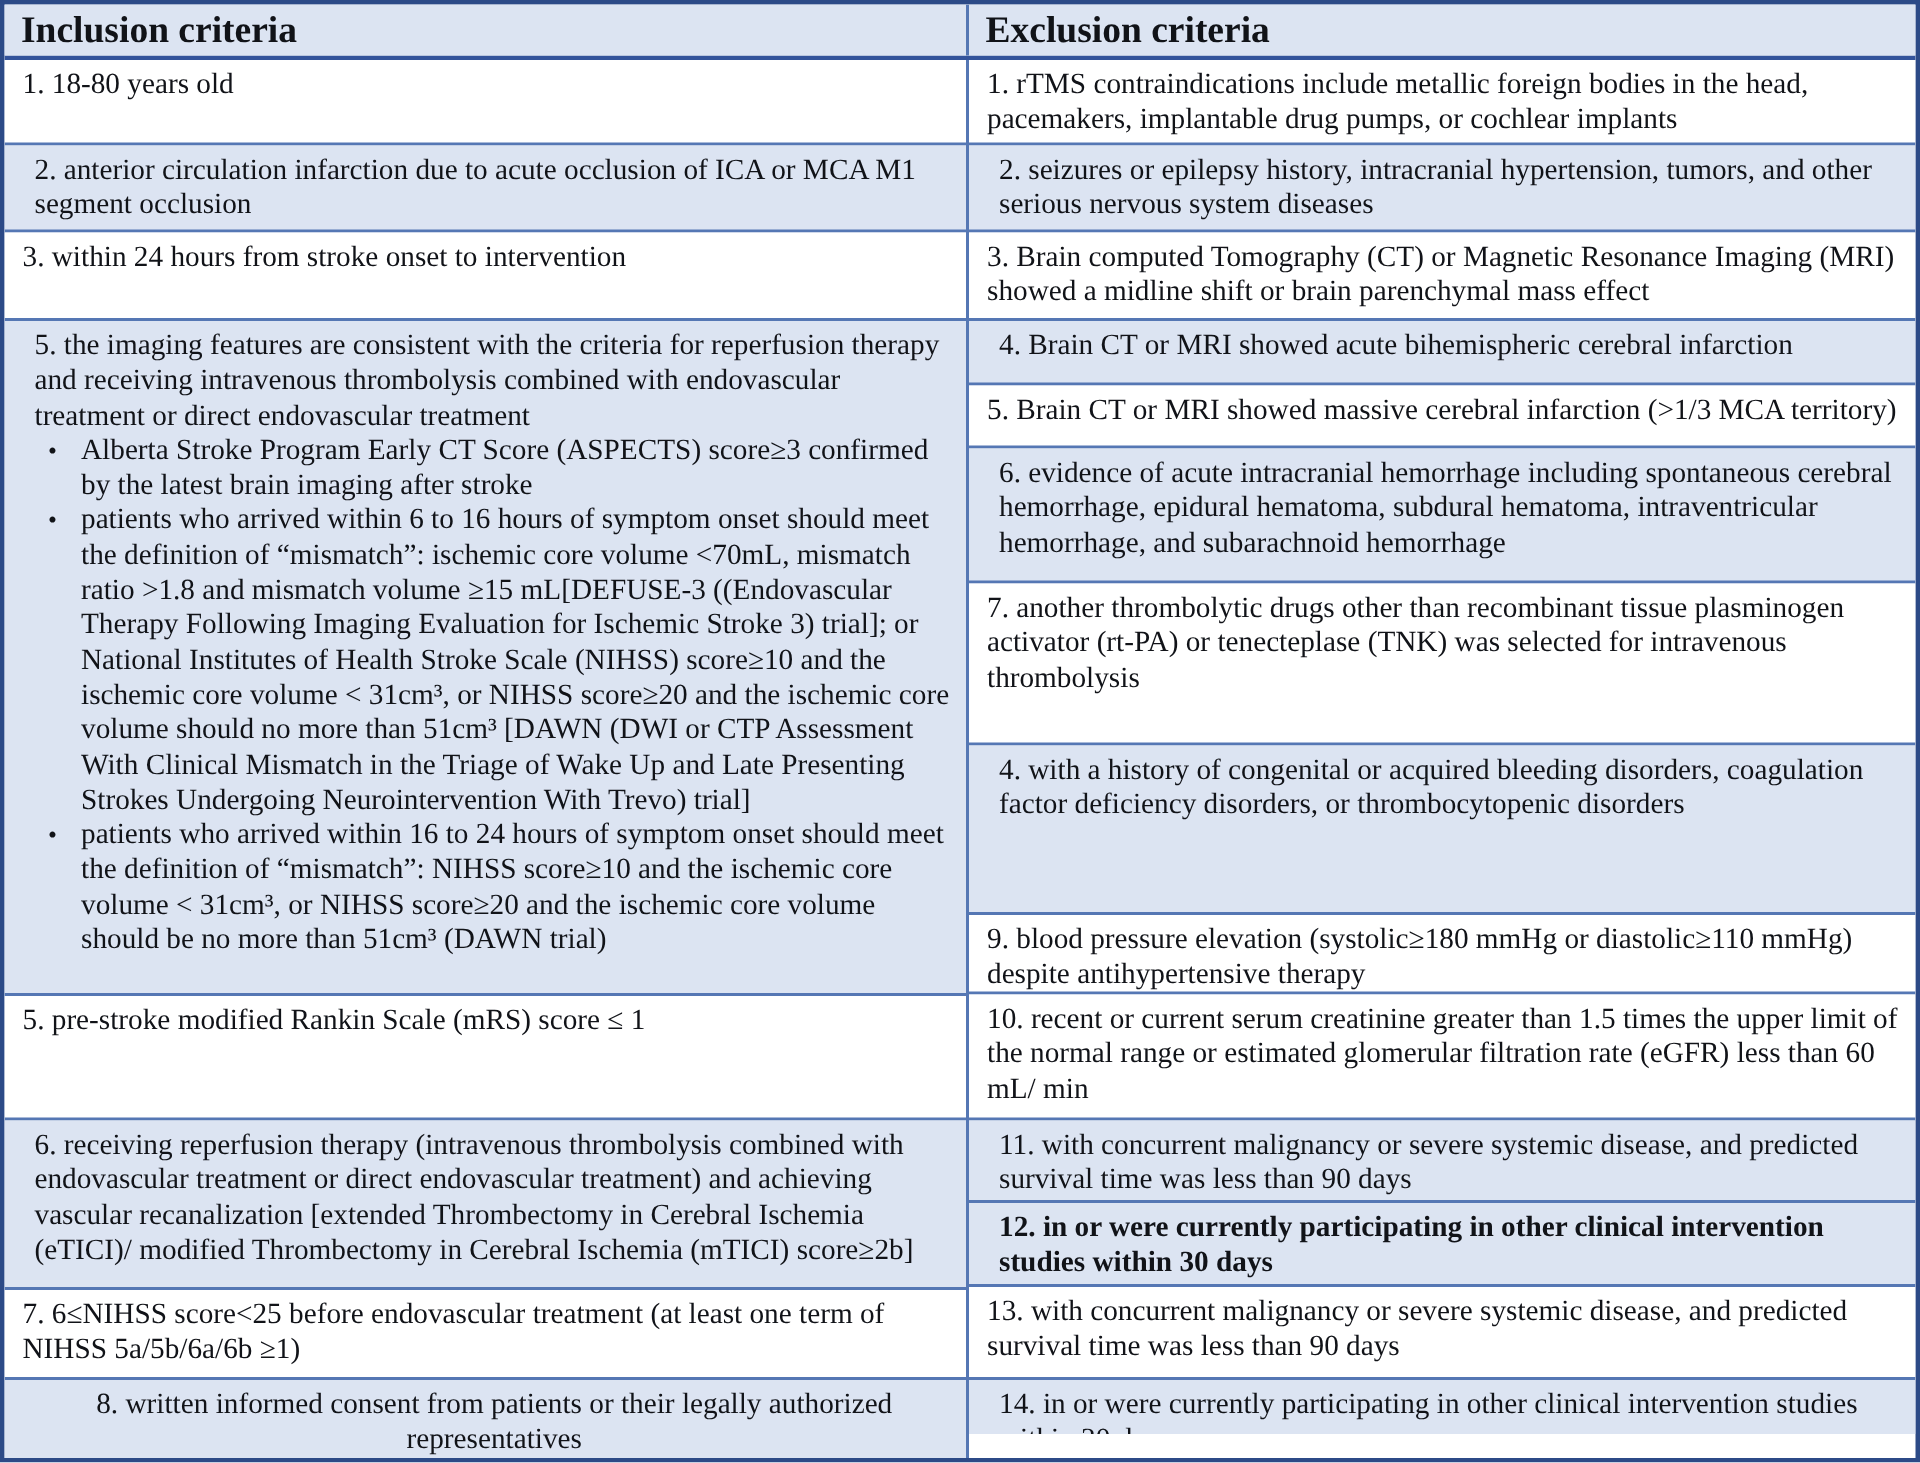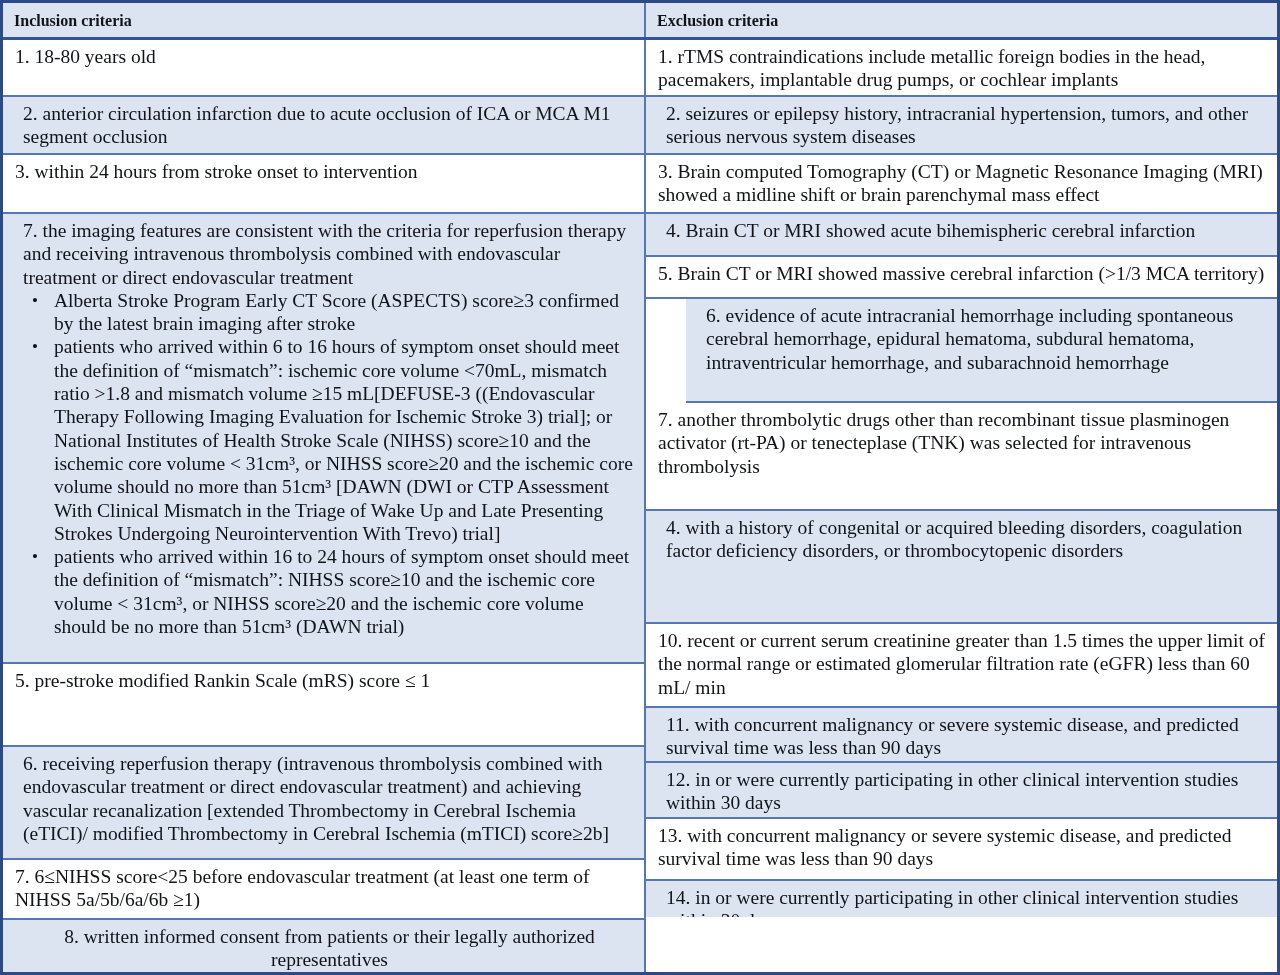--- a/index.html
+++ b/index.html
@@ -17,21 +17,21 @@
     overflow: hidden;
   }
   .header-row {
     display: flex;
     height: 37px;
     border-bottom: 3px solid #33539b;
   }
   .header-cell {
     background: #dce4f2;
     font-weight: bold;
-    font-size: 16px;
+    font-size: 25px;
     padding: 6px 10px 0 11px;
     line-height: 24px;
   }
   .header-cell.left  { width: 643px; border-right: 2px solid #5577b4; }
   .header-cell.right { flex: 1; }
   .body-row { display: flex; height: 932px; }
   .col { display: flex; flex-direction: column; }
   .col.left  { width: 643px; border-right: 2px solid #5577b4; }
   .col.right { flex: 1; }
   .cell {
@@ -66,21 +66,21 @@
         <div class="cell fill-w" style="height: 57px;">
           <div>1. 18-80 years old</div>
         </div>
         <div class="cell fill-b" style="height: 58px;">
           <div>2. anterior circulation infarction due to acute occlusion of ICA or MCA M1 segment occlusion</div>
         </div>
         <div class="cell fill-w" style="height: 59px;">
           <div>3. within 24 hours from stroke onset to intervention</div>
         </div>
         <div class="cell fill-b" style="height: 450px;">
-          <div>7. the imaging features are consistent with the criteria for reperfusion therapy and receiving intravenous thrombolysis combined with endovascular treatment or direct endovascular treatment</div>
+          <div>5. the imaging features are consistent with the criteria for reperfusion therapy and receiving intravenous thrombolysis combined with endovascular treatment or direct endovascular treatment</div>
           <div class="bullet-line">
             <span class="bullet-dot">•</span>
             <span class="bullet-text">Alberta Stroke Program Early CT Score (ASPECTS) score≥3 confirmed by the latest brain imaging after stroke</span>
           </div>
           <div class="bullet-line">
             <span class="bullet-dot">•</span>
             <span class="bullet-text">patients who arrived within 6 to 16 hours of symptom onset should meet the definition of “mismatch”: ischemic core volume &lt;70mL, mismatch ratio &gt;1.8 and mismatch volume ≥15 mL[DEFUSE-3 ((Endovascular Therapy Following Imaging Evaluation for Ischemic Stroke 3) trial]; or National Institutes of Health Stroke Scale (NIHSS) score≥10 and the ischemic core volume &lt; 31cm³, or NIHSS score≥20 and the ischemic core volume should no more than 51cm³ [DAWN (DWI or CTP Assessment With Clinical Mismatch in the Triage of Wake Up and Late Presenting Strokes Undergoing Neurointervention With Trevo) trial]</span>
           </div>
           <div class="bullet-line">
             <span class="bullet-dot">•</span>
@@ -109,36 +109,39 @@
         </div>
         <div class="cell fill-w" style="height: 59px;">
           <div>3. Brain computed Tomography (CT) or Magnetic Resonance Imaging (MRI) showed a midline shift or brain parenchymal mass effect</div>
         </div>
         <div class="cell fill-b" style="height: 43px;">
           <div>4. Brain CT or MRI showed acute bihemispheric cerebral infarction</div>
         </div>
         <div class="cell fill-w" style="height: 42px;">
           <div>5. Brain CT or MRI showed massive cerebral infarction (&gt;1/3 MCA territory)</div>
         </div>
-        <div class="cell fill-b" style="height: 104px; margin-left: 40px;">
+        <div class="cell fill-b" style="height: 90px;">
           <div>6. evidence of acute intracranial hemorrhage including spontaneous cerebral hemorrhage, epidural hematoma, subdural hematoma, intraventricular hemorrhage, and subarachnoid hemorrhage</div>
         </div>
         <div class="cell fill-w" style="height: 108px;">
           <div>7. another thrombolytic drugs other than recombinant tissue plasminogen activator (rt-PA) or tenecteplase (TNK) was selected for intravenous thrombolysis</div>
         </div>
         <div class="cell fill-b" style="height: 113px;">
           <div>4. with a history of congenital or acquired bleeding disorders, coagulation factor deficiency disorders, or thrombocytopenic disorders</div>
         </div>
+        <div class="cell fill-w" style="height: 53px;">
+          <div>9. blood pressure elevation (systolic≥180 mmHg or diastolic≥110 mmHg) despite antihypertensive therapy</div>
+        </div>
         <div class="cell fill-w" style="height: 84px;">
           <div>10. recent or current serum creatinine greater than 1.5 times the upper limit of the normal range or estimated glomerular filtration rate (eGFR) less than 60 mL/ min</div>
         </div>
         <div class="cell fill-b" style="height: 55px;">
           <div>11. with concurrent malignancy or severe systemic disease, and predicted survival time was less than 90 days</div>
         </div>
-        <div class="cell fill-b" style="height: 56px;">
+        <div class="cell fill-b" style="height: 56px; font-weight: bold;">
           <div>12. in or were currently participating in other clinical intervention studies within 30 days</div>
         </div>
         <div class="cell fill-w" style="height: 62px;">
           <div>13. with concurrent malignancy or severe systemic disease, and predicted survival time was less than 90 days</div>
         </div>
         <div class="cell fill-b" style="height: 36px;">
           <div>14. in or were currently participating in other clinical intervention studies within 30 days</div>
         </div>
       </div>
   </div>

